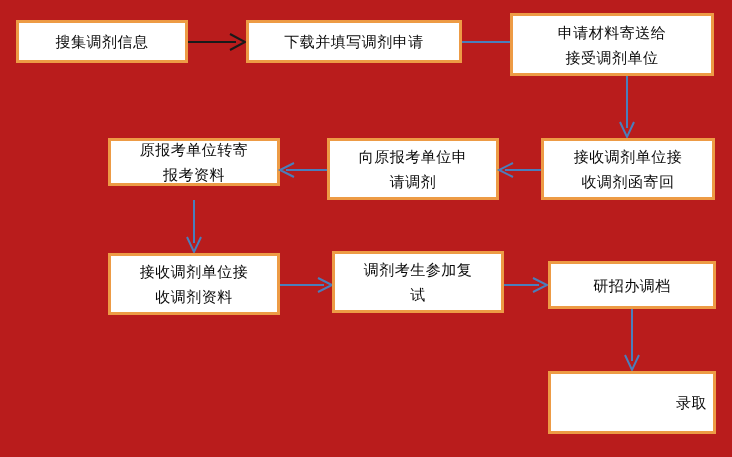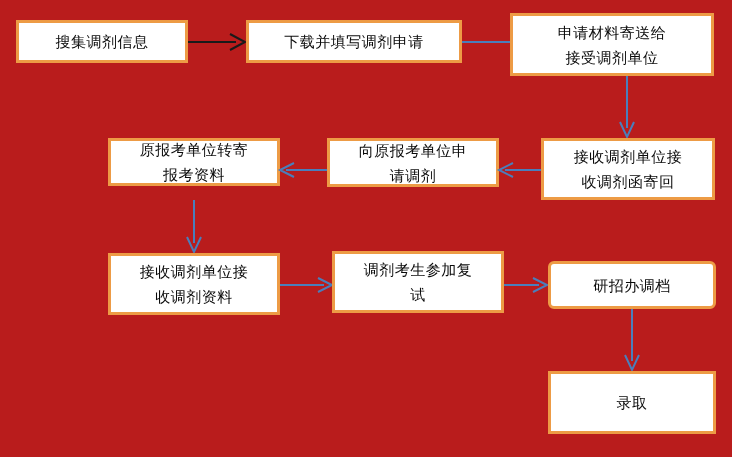--- a/index.html
+++ b/index.html
@@ -91,21 +91,21 @@
 报考资料</span>
   </div>
 
   <div class="conn" style="left:280px; top:161px; width:48px; height:18px;">
     <svg width="48" height="18" viewBox="0 0 48 18">
       <line x1="48" y1="9" x2="6" y2="9" stroke="#4A7EBB" stroke-width="2"></line>
       <path d="M14,2 L0,9 L14,16" fill="none" stroke="#4A7EBB" stroke-width="2"></path>
     </svg>
   </div>
 
-  <div class="node" style="left:327px; top:138px; width:172px; height:49px;">
+  <div class="node" style="left:327px; top:138px; width:172px; height:62px;">
     <span class="node-label">向原报考单位申
 请调剂</span>
   </div>
 
   <div class="conn" style="left:499px; top:161px; width:44px; height:18px;">
     <svg width="44" height="18" viewBox="0 0 44 18">
       <line x1="44" y1="9" x2="6" y2="9" stroke="#4A7EBB" stroke-width="2"></line>
       <path d="M14,2 L0,9 L14,16" fill="none" stroke="#4A7EBB" stroke-width="2"></path>
     </svg>
   </div>
@@ -139,28 +139,28 @@
 试</span>
   </div>
 
   <div class="conn" style="left:504px; top:276px; width:44px; height:18px;">
     <svg width="44" height="18" viewBox="0 0 44 18">
       <line x1="0" y1="9" x2="35" y2="9" stroke="#4A7EBB" stroke-width="2"></line>
       <path d="M29,2 L43,9 L29,16" fill="none" stroke="#4A7EBB" stroke-width="2"></path>
     </svg>
   </div>
 
-  <div class="node" style="left:548px; top:261px; width:168px; height:48px;border-radius:6px;">
+  <div class="node" style="left:548px; top:261px; width:168px; height:48px;">
     <span class="node-label">研招办调档</span>
   </div>
 
   <div class="conn" style="left:623px; top:309px; width:18px; height:62px;">
     <svg width="18" height="62" viewBox="0 0 18 62">
       <line x1="9" y1="0" x2="9" y2="52" stroke="#4A7EBB" stroke-width="2"></line>
       <path d="M2,46 L9,61 L16,46" fill="none" stroke="#4A7EBB" stroke-width="2"></path>
     </svg>
   </div>
 
-  <div class="node" style="left:548px; top:371px; width:168px; height:63px;">
+  <div class="node" style="left:548px; top:371px; width:168px; height:63px;justify-content:flex-end;">
     <span class="node-label">录取</span>
   </div>
 
 </div>
 
 </body></html>

